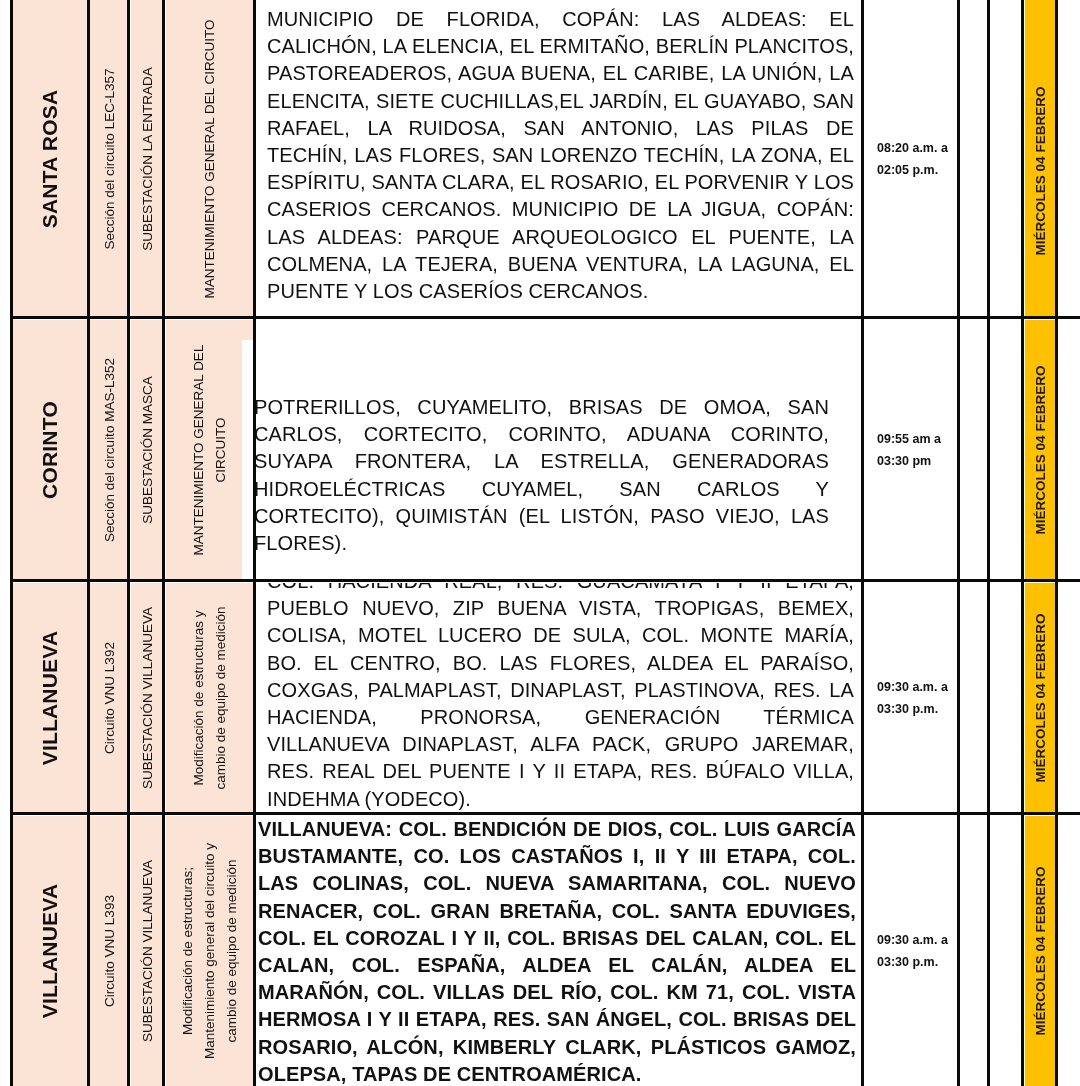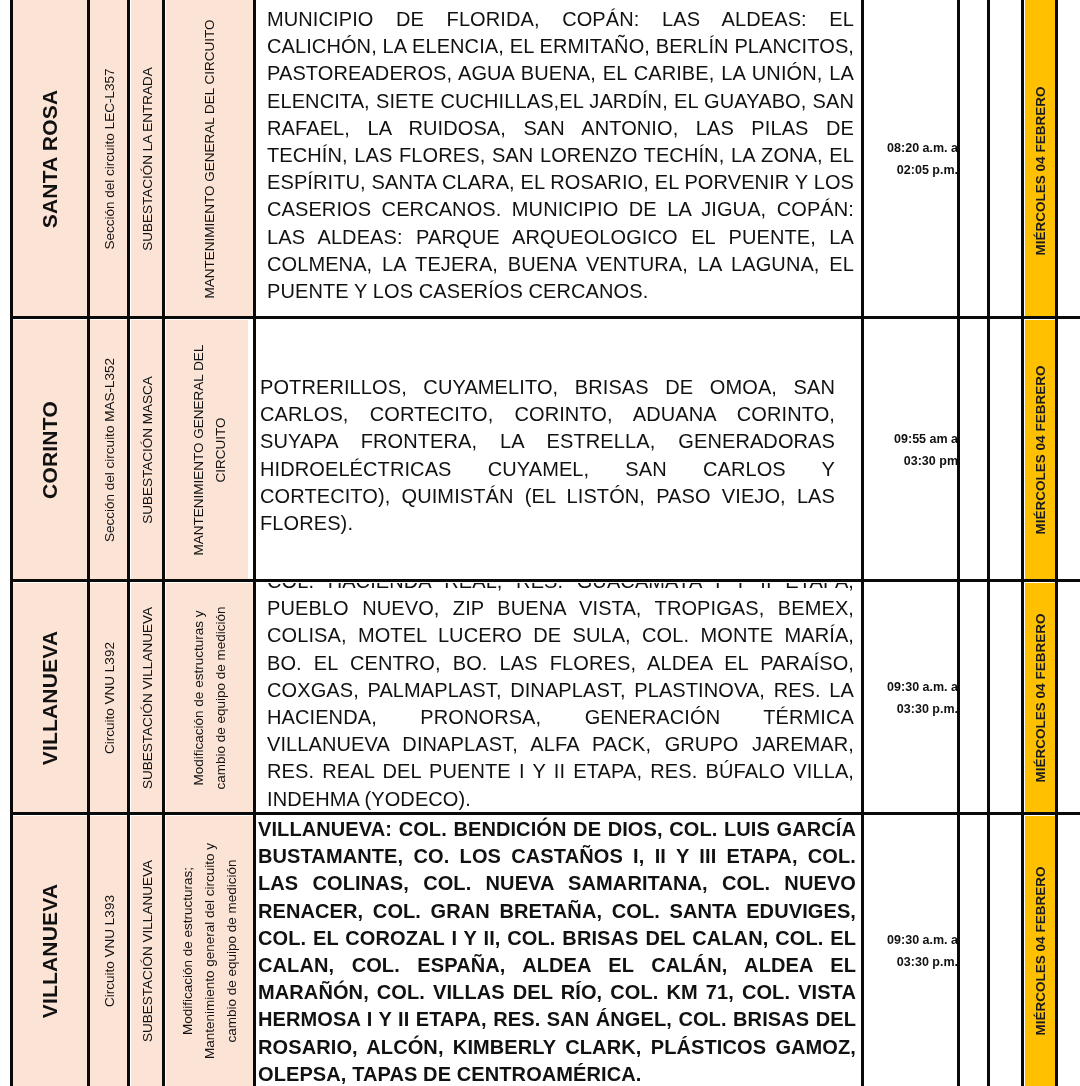--- a/index.html
+++ b/index.html
@@ -11,21 +11,21 @@
   .yellow { background: #ffc000; }
   .white { background: #ffffff; }
   .vl { position: absolute; top: 0; bottom: 0; width: 3px; background: #0a0a0a; }
   .hl { position: absolute; left: 10px; right: 0; height: 3px; background: #0a0a0a; }
   .rot { position: absolute; left: 50%; top: 50%; transform: translate(-50%, -50%) rotate(-90deg); text-align: center; white-space: nowrap; }
   .city { font-weight: bold; font-size: 21px; letter-spacing: 0.2px; }
   .circ { font-size: 13.5px; }
   .subst { font-size: 13.5px; }
   .work { font-size: 13.5px; line-height: 22px; }
   .desc { position: absolute; left: 10px; right: 8px; top: 50%; transform: translateY(-50%); font-size: 20px; line-height: 27.2px; text-align: justify; text-align-last: left; letter-spacing: 0.1px; }
-  .time { position: absolute; left: 4px; right: 0; top: 50%; transform: translateY(-50%); text-align: right; font-weight: bold; font-size: 12.5px; line-height: 22px; }
+  .time { position: absolute; left: 12px; right: 0; top: 50%; transform: translateY(-50%); text-align: left; font-weight: bold; font-size: 12.5px; line-height: 22px; }
   .date { font-weight: bold; font-size: 13.5px; color: #1a1a1a; }
 </style>
 </head>
 <body>
 
 <div class="sheet">
 
   <div class="row" style="top:0px; height:317px;">
     <div class="cell peach" style="left:13px; width:74px;">
       <div class="rot city">SANTA ROSA</div>
@@ -66,21 +66,21 @@
     </div>
     <div class="cell peach" style="left:131px; width:32px;">
       <div class="rot subst">SUBESTACIÓN MASCA</div>
     </div>
     <div class="cell peach" style="left:166px; width:88px;">
       <div class="rot work">
         <div>MANTENIMIENTO GENERAL DEL</div>
         <div>CIRCUITO</div>
       </div>
     </div>
-    <div class="cell white" style="left:248px; width:605px;">
+    <div class="cell white" style="left:242px; width:605px;margin-top:20px;">
       <div class="desc" style="left:12px; right:18px; top:136px;">POTRERILLOS, CUYAMELITO, BRISAS DE OMOA, SAN CARLOS, CORTECITO, CORINTO, ADUANA CORINTO, SUYAPA FRONTERA, LA ESTRELLA, GENERADORAS HIDROELÉCTRICAS CUYAMEL, SAN CARLOS Y CORTECITO), QUIMISTÁN (EL LISTÓN, PASO VIEJO, LAS FLORES).</div>
     </div>
     <div class="cell white" style="left:865px; width:93px;">
       <div class="time">
         <div>09:55 am a</div>
         <div>03:30 pm</div>
       </div>
     </div>
     <div class="cell white" style="left:961px; width:27px;"></div>
     <div class="cell white" style="left:991px; width:31px;"></div>

